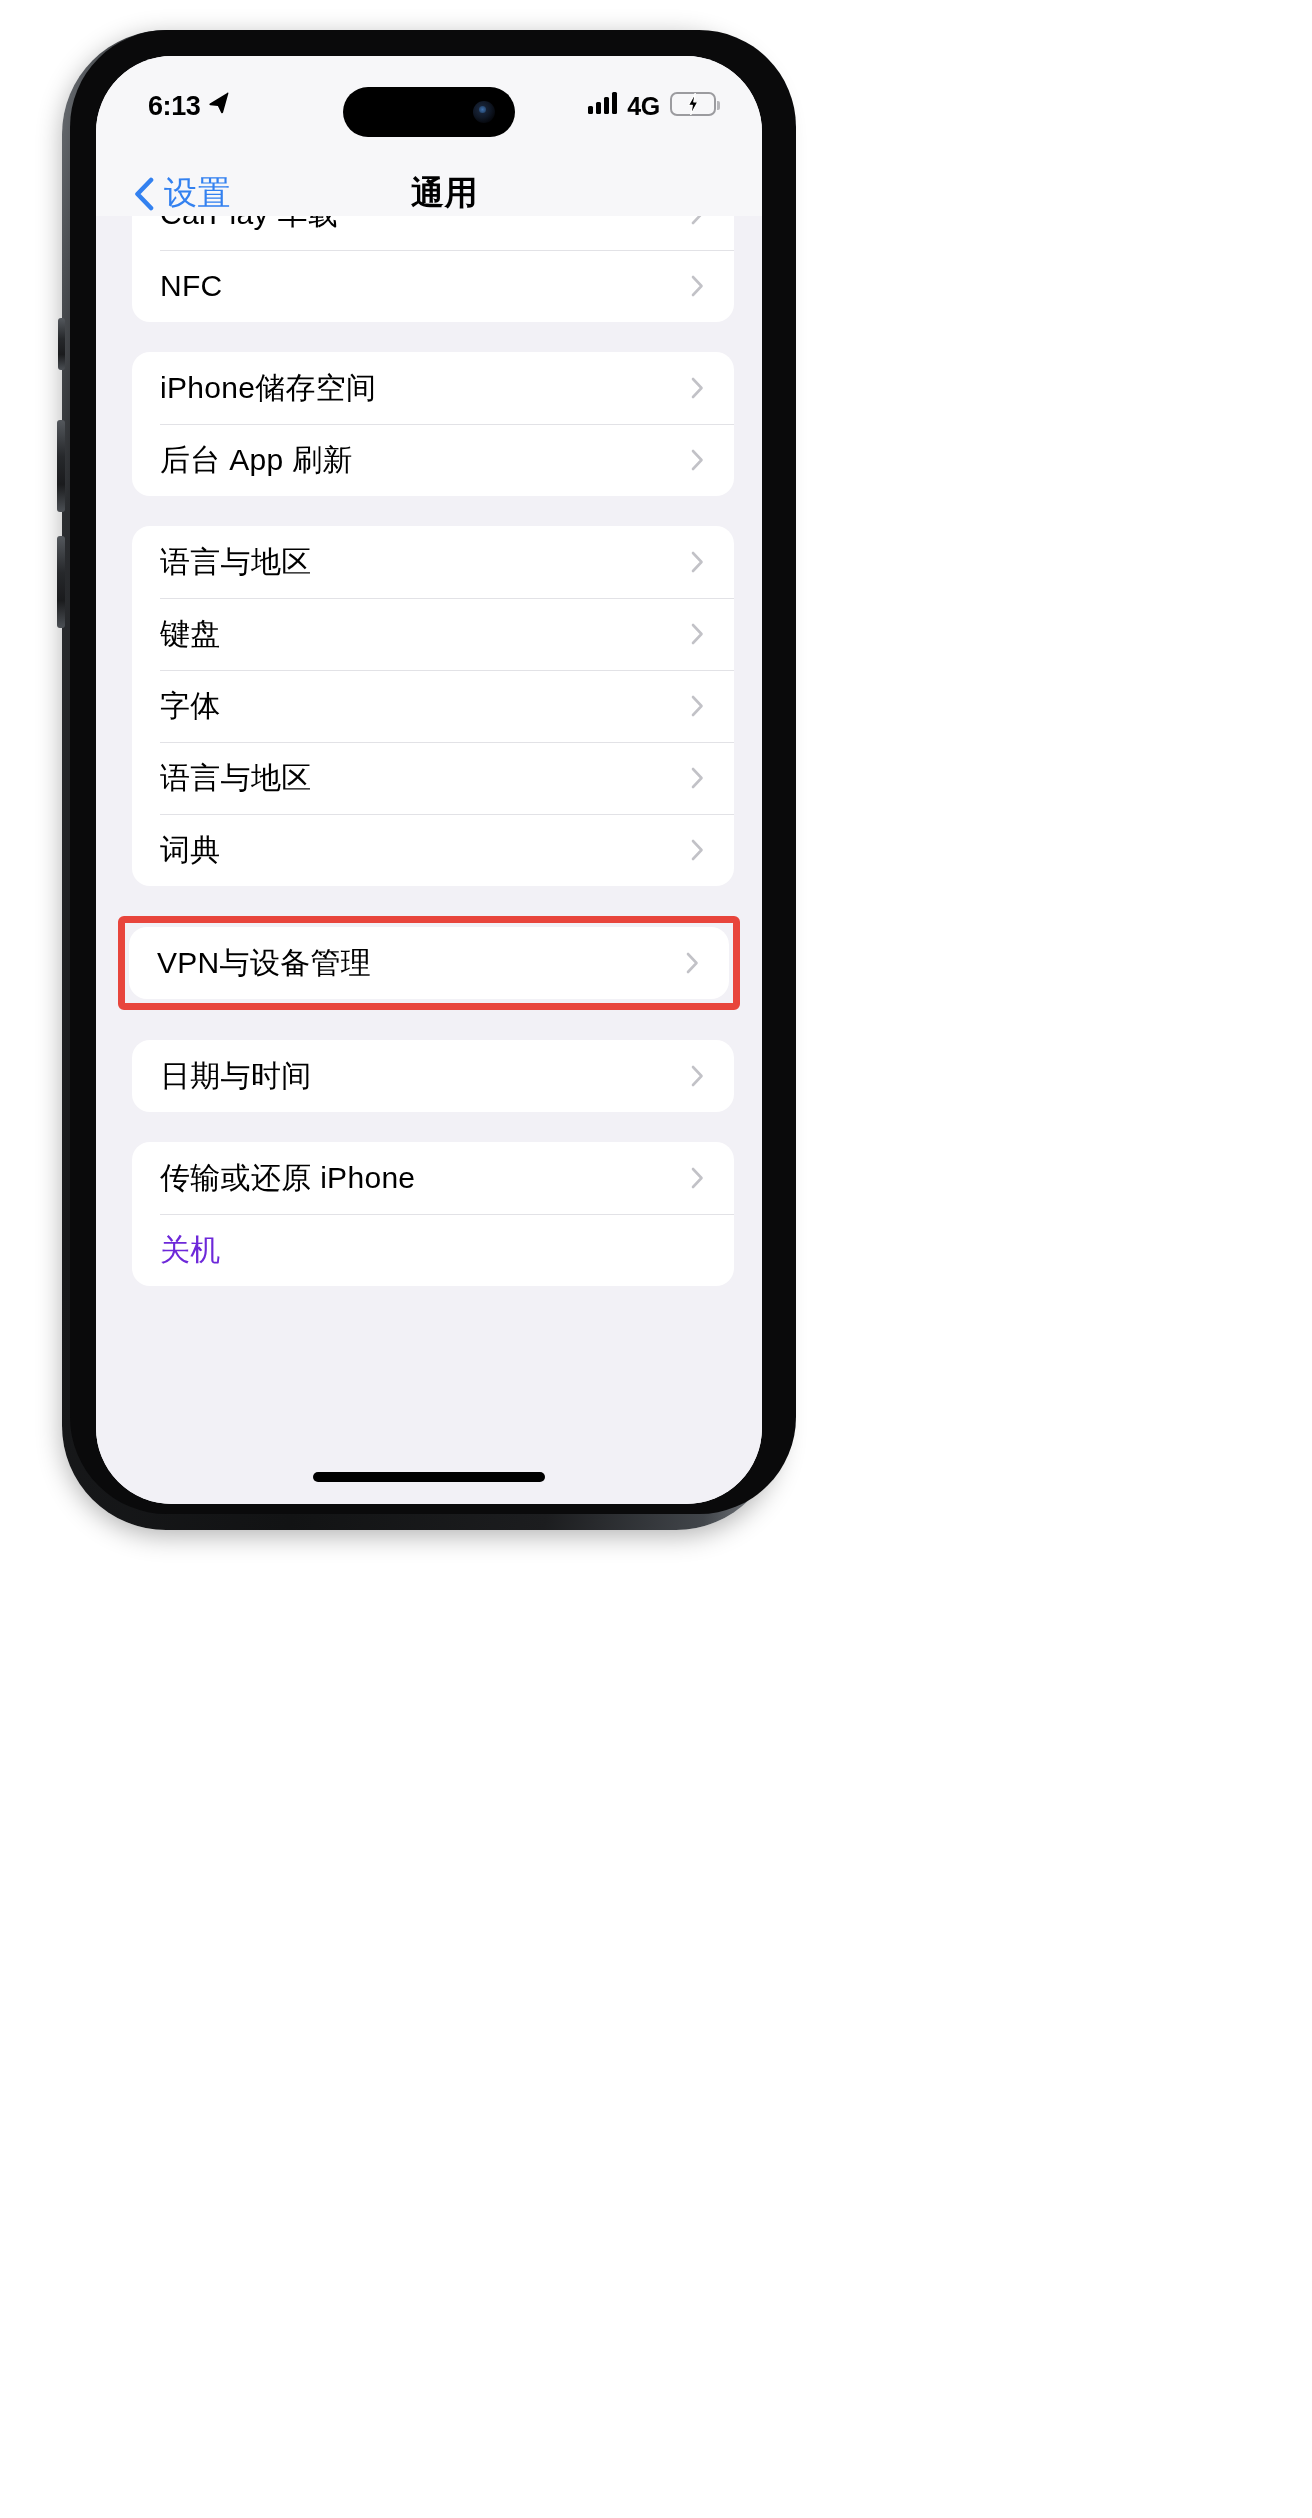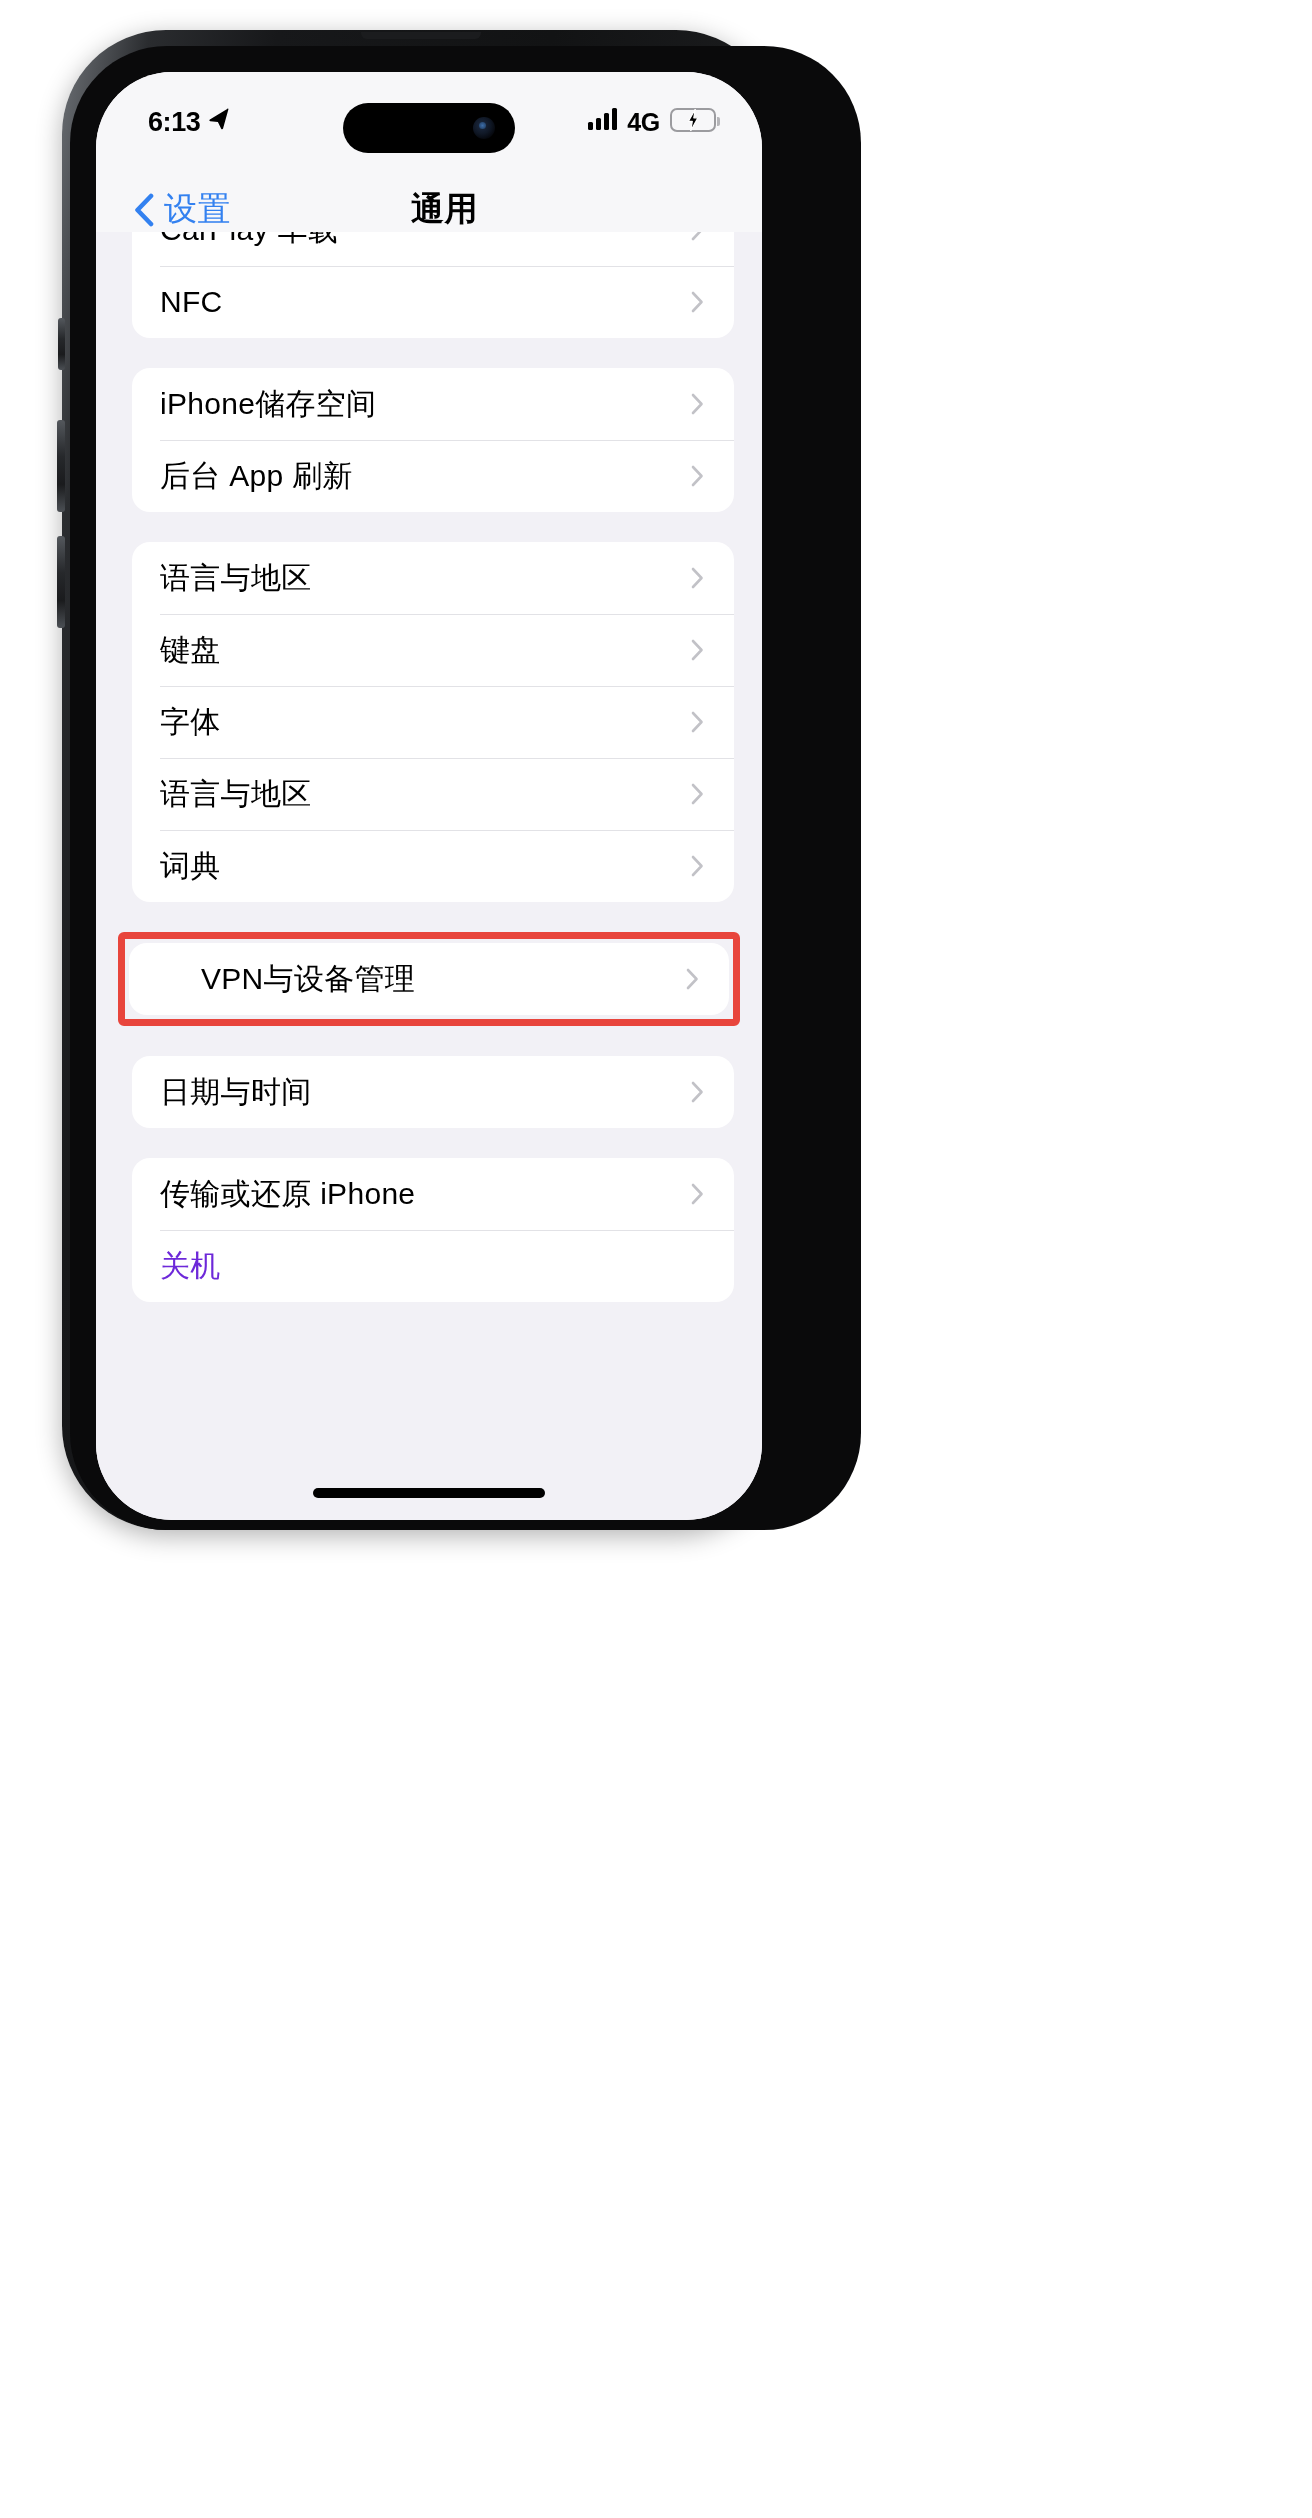--- a/index.html
+++ b/index.html
@@ -18,22 +18,22 @@
     left: 62px;
     top: 30px;
     width: 718px;
     height: 1500px;
     border-radius: 104px;
     background: linear-gradient(100deg, #6f7378 0%, #2a2c2f 9%, #17181a 22%, #121314 50%, #1c1d1f 76%, #41454a 92%, #8d9196 100%);
     box-shadow: 0 6px 26px rgba(0,0,0,0.30);
   }
   #phone-frame-inner {
     position: absolute;
-    left: 8px; top: 16px;
-    width: 791px; height: 1484px;
+    left: 8px; top: 0;
+    width: 726px; height: 1484px;
     border-radius: 97px;
     background: #0a0a0b;
   }
   #phone-screen {
     position: absolute;
     left: 26px; top: 26px;
     width: 666px;
     height: 1448px;
     border-radius: 76px;
     background: #f2f1f6;
@@ -213,21 +213,21 @@
   
   #group-carplay { margin-top: -38px; }
 
   
   #group-vpn-wrap {
     margin: 0 22px 30px 22px;
     border: 7px solid var(--hl, #e8453c);
     border-radius: 6px;
     padding: 4px;
   }
-  #group-vpn-wrap .group { margin: 0; padding-left: 44px; }
+  #group-vpn-wrap .group { margin: 0; }
 
   
   #home-indicator {
     position:absolute;
     left:50%; transform: translateX(-50%);
     bottom: 22px;
     width: 232px; height: 10px;
     border-radius: 6px;
     background:#000;
     z-index: 45;

